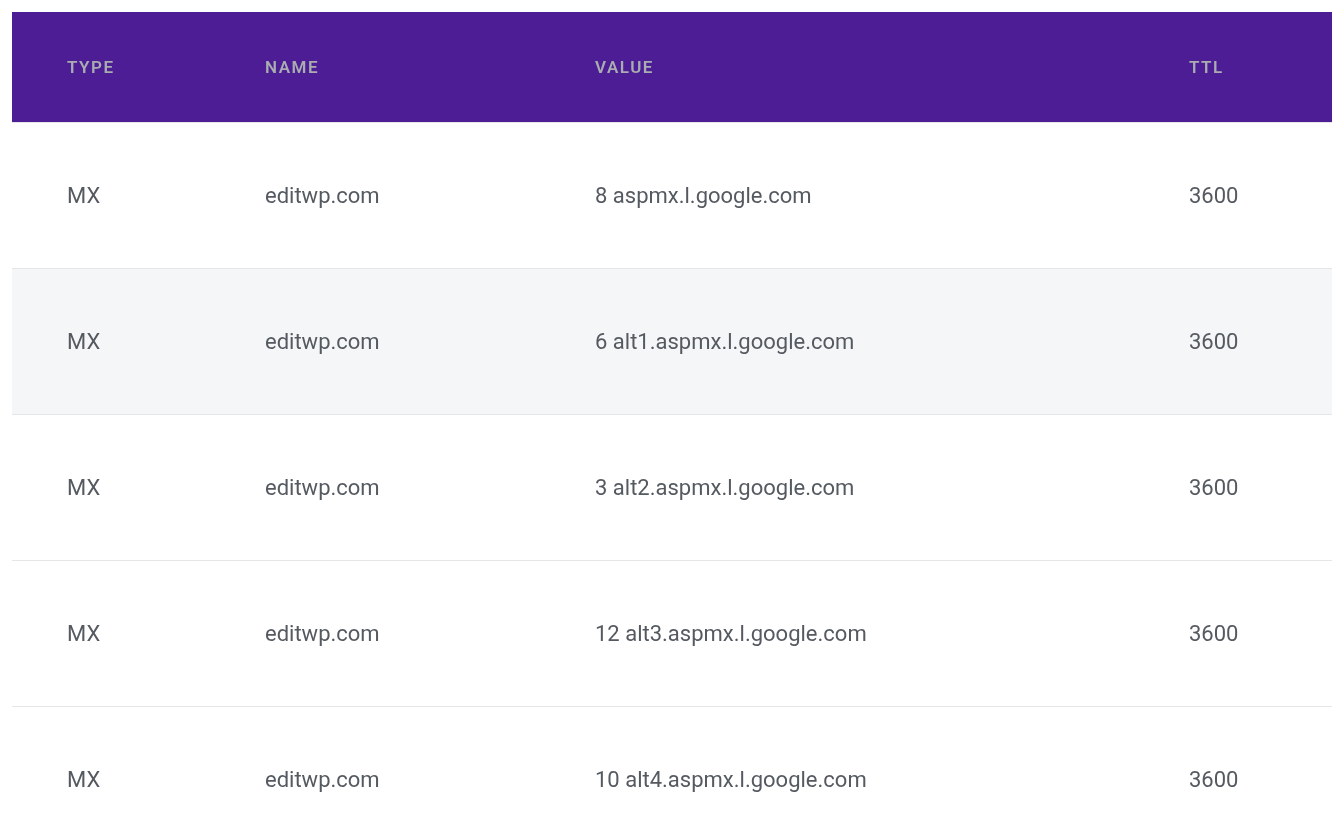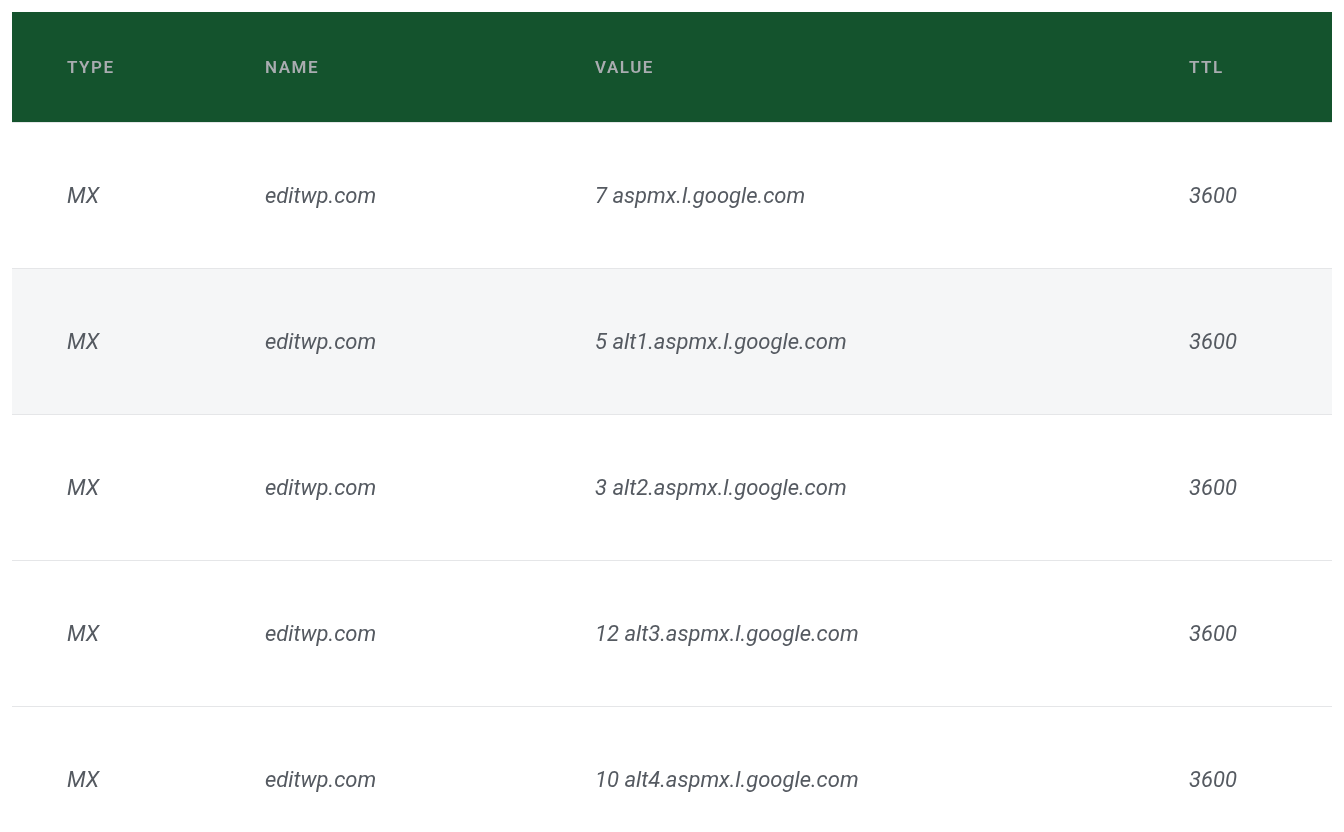--- a/index.html
+++ b/index.html
@@ -10,38 +10,37 @@
     body {
       font-family: -apple-system, BlinkMacSystemFont, "Segoe UI", Roboto, "Helvetica Neue", Arial, sans-serif;
       background: #ffffff;
       padding: 12px;
     }
     .dns-table {
       width: 100%;
       border-collapse: collapse;
     }
     .dns-table thead tr {
-      background: #14532d;
+      background: #4c1d95;
     }
     .dns-table th {
       text-align: left;
       padding: 45px 0 45px 55px;
       font-size: 17px;
       font-weight: 600;
       letter-spacing: 1.5px;
       color: #a9acb0;
       text-transform: uppercase;
       border-bottom: 1px solid #e5e6e8;
     }
     .dns-table td {
       padding: 60px 0 60px 55px;
       font-size: 22px;
       color: #555a61;
       border-bottom: 1px solid #e5e6e8;
-      font-style: italic;
     }
     .dns-table tbody tr.highlighted {
       background: #f5f6f7;
     }
     .dns-table tbody tr.highlighted td {
       border-top: 1px solid #e5e6e8;
     }
     .dns-table tbody tr:last-child td {
       border-bottom: none;
     }
@@ -59,27 +58,27 @@
       <th class="col-type">TYPE</th>
       <th class="col-name">NAME</th>
       <th class="col-value">VALUE</th>
       <th class="col-ttl">TTL</th>
     </tr>
   </thead>
   <tbody>
       <tr>
         <td class="col-type">MX</td>
         <td class="col-name">editwp.com</td>
-        <td class="col-value">7 aspmx.l.google.com</td>
+        <td class="col-value">8 aspmx.l.google.com</td>
         <td class="col-ttl">3600</td>
       </tr>
       <tr class="highlighted">
         <td class="col-type">MX</td>
         <td class="col-name">editwp.com</td>
-        <td class="col-value">5 alt1.aspmx.l.google.com</td>
+        <td class="col-value">6 alt1.aspmx.l.google.com</td>
         <td class="col-ttl">3600</td>
       </tr>
       <tr>
         <td class="col-type">MX</td>
         <td class="col-name">editwp.com</td>
         <td class="col-value">3 alt2.aspmx.l.google.com</td>
         <td class="col-ttl">3600</td>
       </tr>
       <tr>
         <td class="col-type">MX</td>

